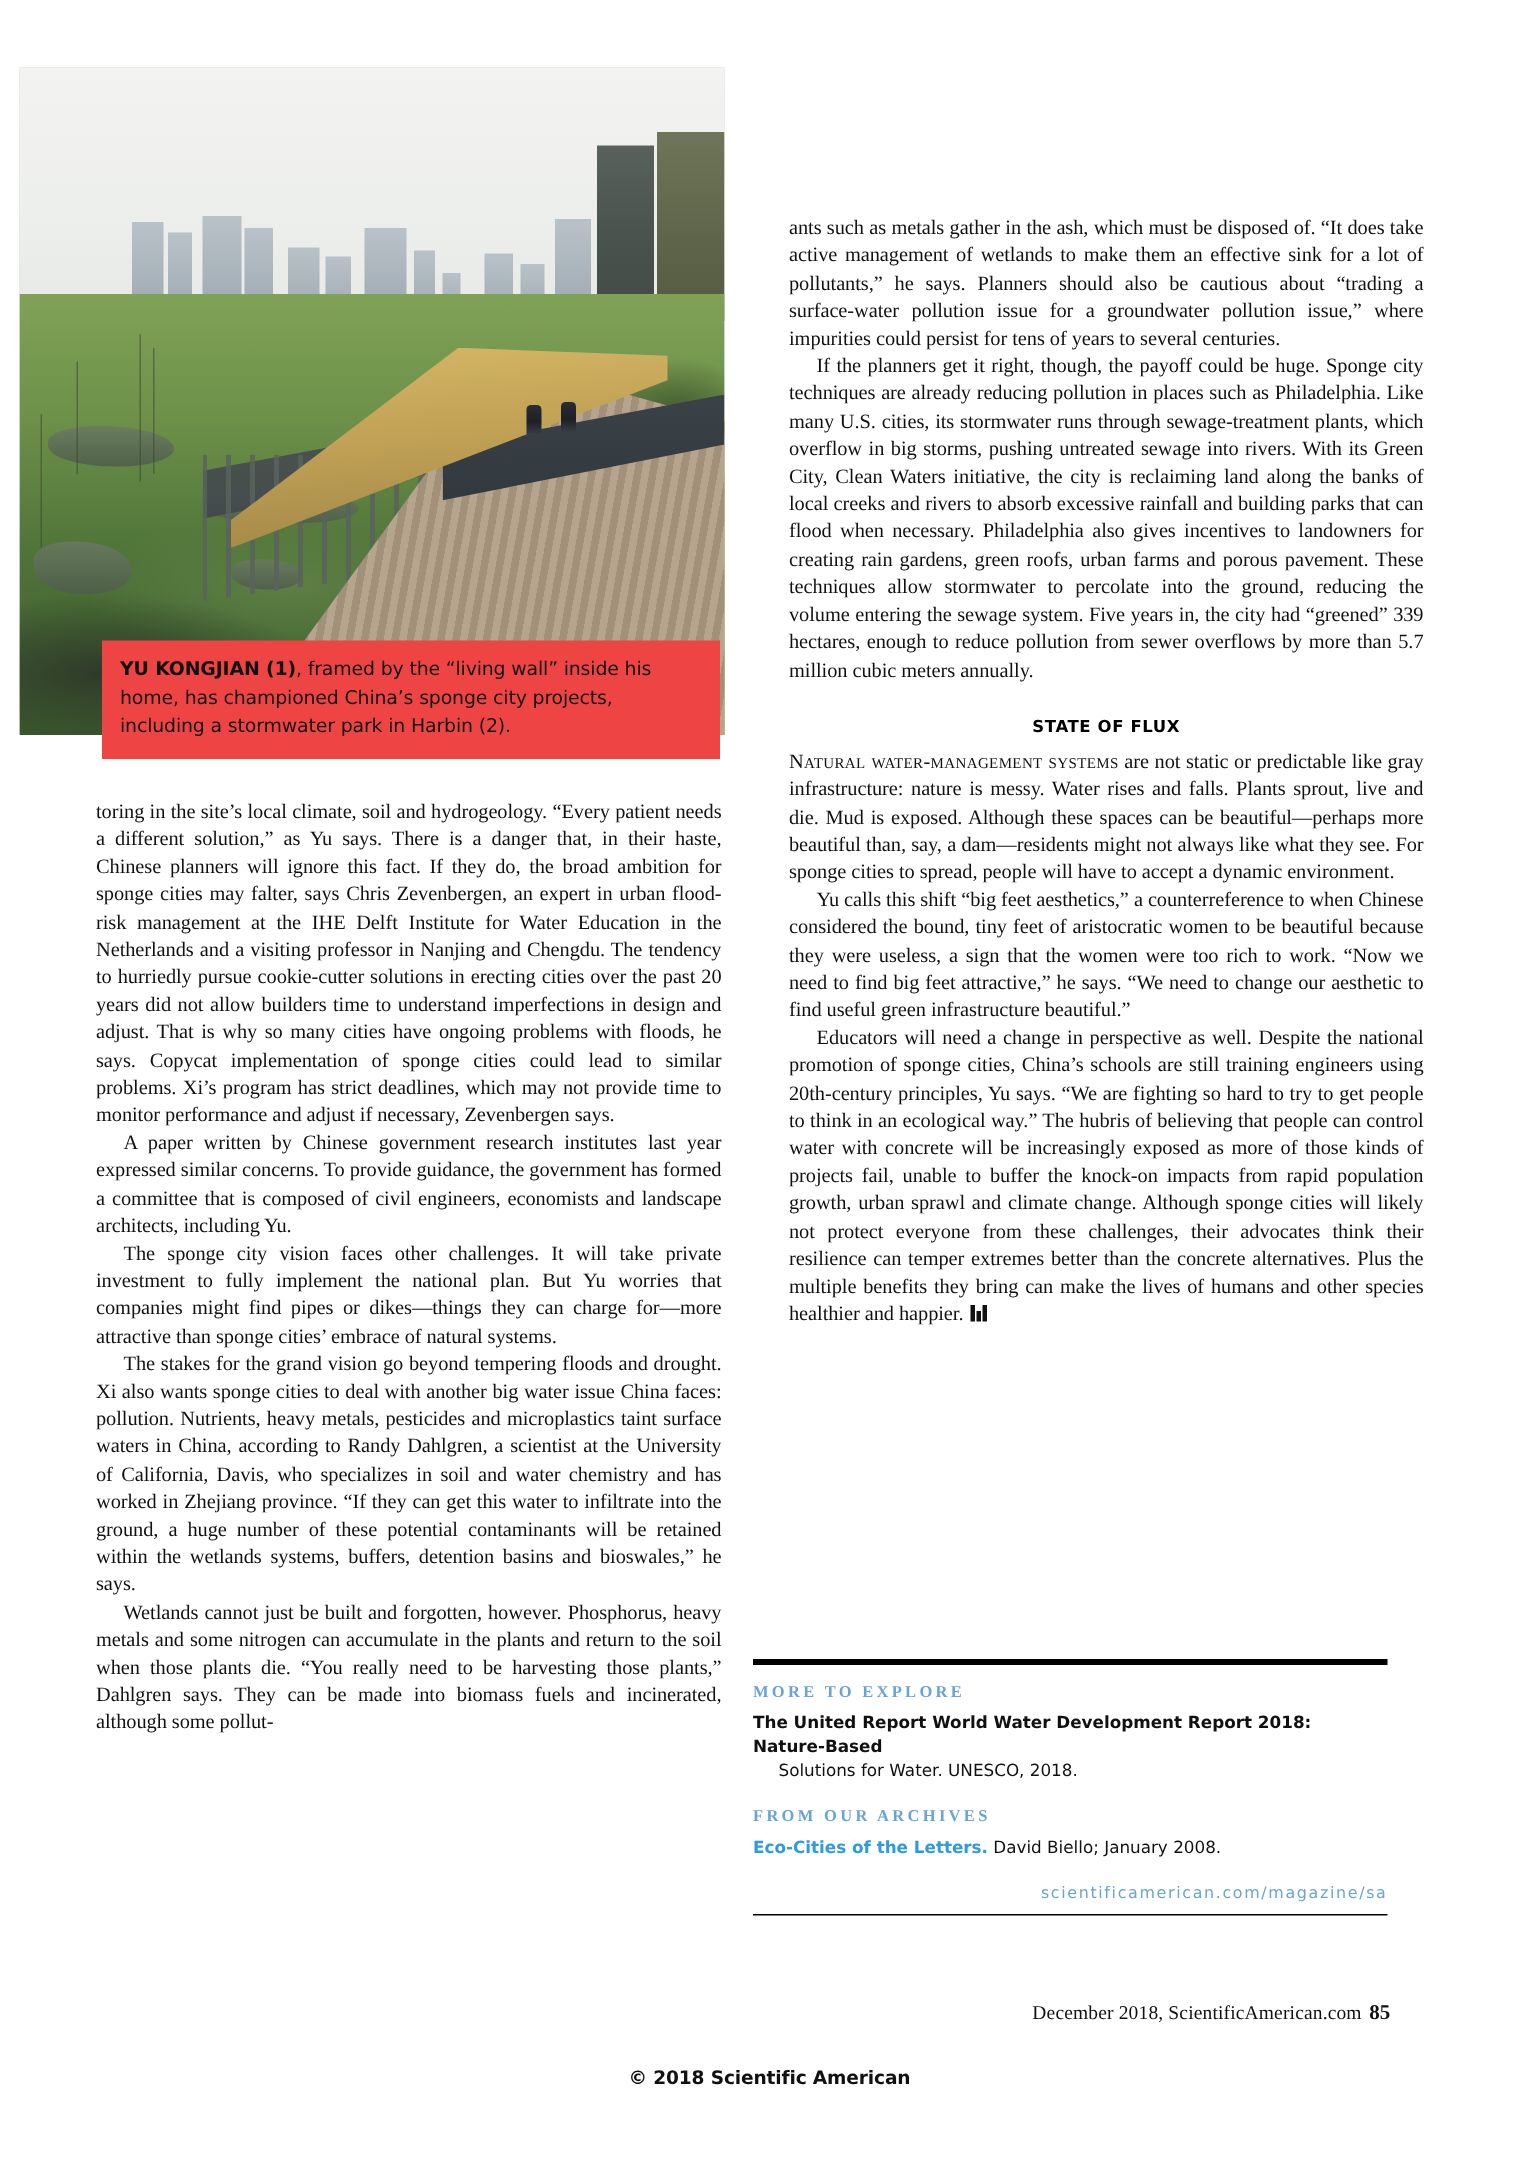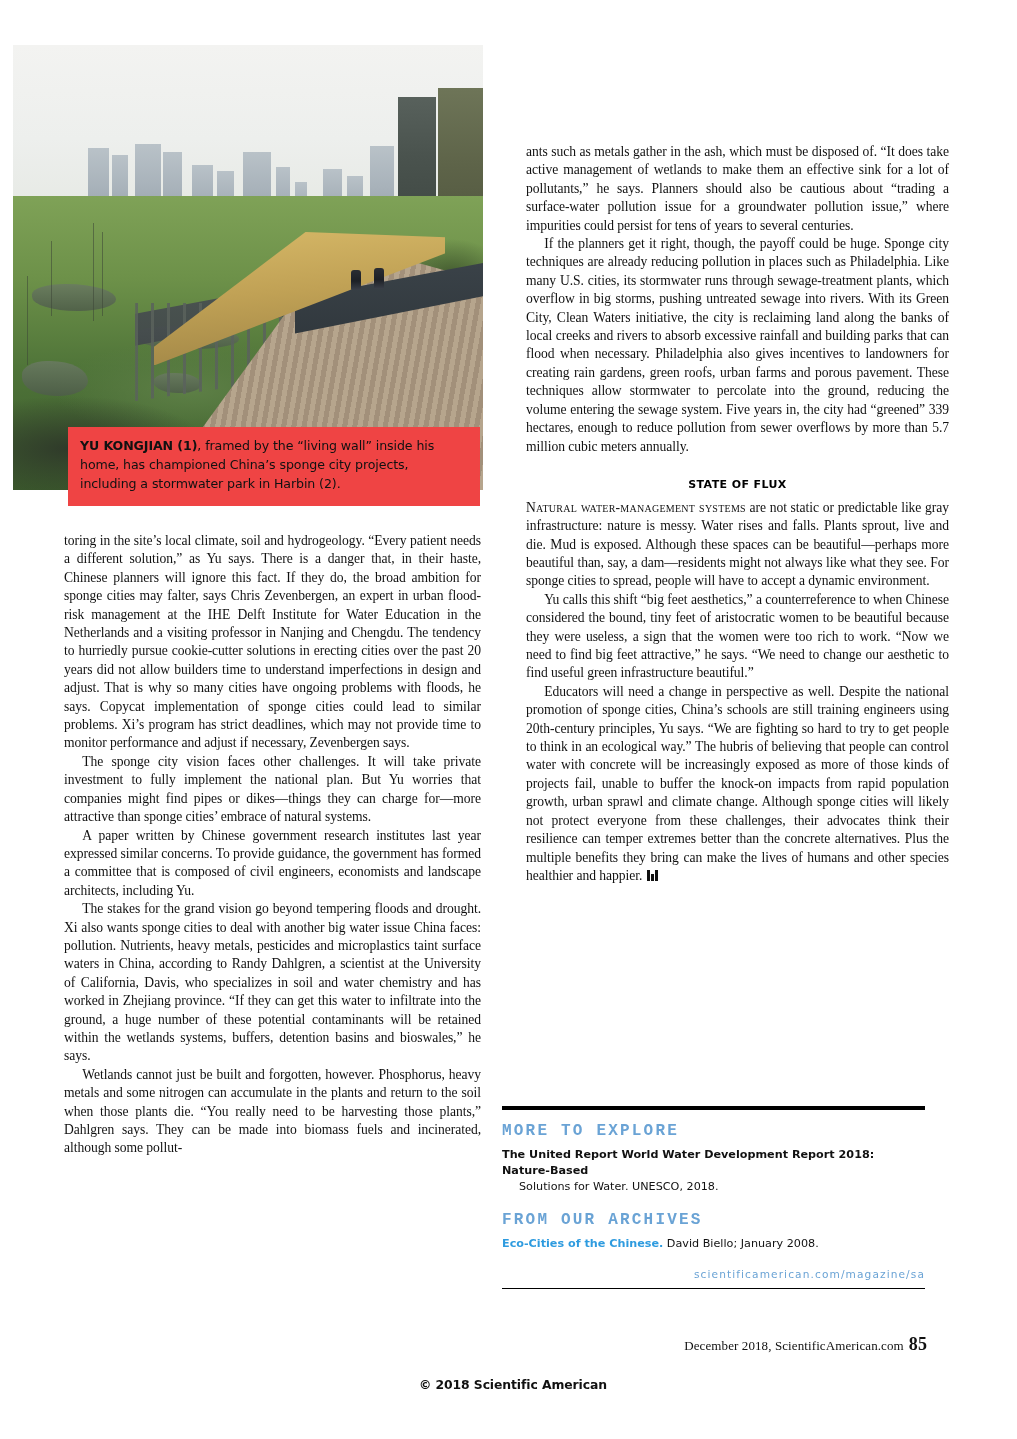--- a/index.html
+++ b/index.html
@@ -223,23 +223,23 @@
     background: #000;
     width: 100%;
   }
   .rule-thin {
     height: 1.5px;
     background: #000;
     width: 100%;
     margin-top: 8px;
   }
   .mte-head {
-    font-family: Liberation Mono, monospace;
-    font-weight: 700;
-    font-size: 16px;
+    font-family: Liberation Serif, serif;
+    font-weight: 700;
+    font-size: 11px;
     letter-spacing: 2.2px;
     color: #6aa3d5;
     margin: 12px 0 7px 0;
   }
   .mte-head.second { margin-top: 16px; }
   .mte-item {
     font-family: "DejaVu Sans", "Liberation Sans", sans-serif;
     font-size: 11.2px;
     line-height: 1.42;
     color: #111;
@@ -276,21 +276,21 @@
     position: absolute;
     right: 90px;
     top: 1334px;
     font-family: "Liberation Serif", serif;
     font-size: 13px;
     color: #111;
     letter-spacing: 0.1px;
   }
   .folio .pagenum {
     font-weight: 700;
-    font-size: 18px;
+    font-size: 14px;
     margin-left: 5px;
   }
   .copyright {
     position: absolute;
     left: 419px;
     top: 1377px;
     font-family: "DejaVu Sans", "Liberation Sans", sans-serif;
     font-weight: 700;
     font-size: 12.4px;
     color: #111;
@@ -347,22 +347,22 @@
     </div>
 
   </div>
 
   <div class="caption-box">
     <div class="caption-text"><span class="lead">YU KONGJIAN (1)</span><span>, framed by the “living wall” inside his home, has championed China’s sponge city projects, including a stormwater park in Harbin (2).</span></div>
   </div>
 
   <div class="col col-left">
     <p class="noindent">toring in the site’s local climate, soil and hydrogeology. “Every patient needs a different solution,” as Yu says. There is a danger that, in their haste, Chinese planners will ignore this fact. If they do, the broad ambition for sponge cities may falter, says Chris Zevenbergen, an expert in urban flood-risk management at the IHE Delft Institute for Water Education in the Netherlands and a visiting professor in Nanjing and Chengdu. The tendency to hurriedly pursue cookie-cutter solutions in erecting cities over the past 20 years did not allow builders time to understand imperfections in design and adjust. That is why so many cities have ongoing problems with floods, he says. Copycat implementation of sponge cities could lead to similar problems. Xi’s program has strict deadlines, which may not provide time to monitor performance and adjust if necessary, Zevenbergen says.</p>
+    <p>A paper written by Chinese government research institutes last year expressed similar concerns. To provide guidance, the government has formed a committee that is composed of civil engineers, economists and landscape architects, including Yu.</p>
     <p>The sponge city vision faces other challenges. It will take private investment to fully implement the national plan. But Yu worries that companies might find pipes or dikes—things they can charge for—more attractive than sponge cities’ embrace of natural systems.</p>
-    <p>A paper written by Chinese government research institutes last year expressed similar concerns. To provide guidance, the government has formed a committee that is composed of civil engineers, economists and landscape architects, including Yu.</p>
     <p>The stakes for the grand vision go beyond tempering floods and drought. Xi also wants sponge cities to deal with another big water issue China faces: pollution. Nutrients, heavy metals, pesticides and microplastics taint surface waters in China, according to Randy Dahlgren, a scientist at the University of California, Davis, who specializes in soil and water chemistry and has worked in Zhejiang province. “If they can get this water to infiltrate into the ground, a huge number of these potential contaminants will be retained within the wetlands systems, buffers, detention basins and bioswales,” he says.</p>
     <p>Wetlands cannot just be built and forgotten, however. Phosphorus, heavy metals and some nitrogen can accumulate in the plants and return to the soil when those plants die. “You really need to be harvesting those plants,” Dahlgren says. They can be made into biomass fuels and incinerated, although some pollut-</p>
   </div>
 
   <div class="col col-right">
     <p class="noindent">ants such as metals gather in the ash, which must be disposed of. “It does take active management of wetlands to make them an effective sink for a lot of pollutants,” he says. Planners should also be cautious about “trading a surface-water pollution issue for a groundwater pollution issue,” where impurities could persist for tens of years to several centuries.</p>
     <p>If the planners get it right, though, the payoff could be huge. Sponge city techniques are already reducing pollution in places such as Philadelphia. Like many U.S. cities, its stormwater runs through sewage-treatment plants, which overflow in big storms, pushing untreated sewage into rivers. With its Green City, Clean Waters initiative, the city is reclaiming land along the banks of local creeks and rivers to absorb excessive rainfall and building parks that can flood when necessary. Philadelphia also gives incentives to landowners for creating rain gardens, green roofs, urban farms and porous pavement. These techniques allow stormwater to percolate into the ground, reducing the volume entering the sewage system. Five years in, the city had “greened” 339 hectares, enough to reduce pollution from sewer overflows by more than 5.7 million cubic meters annually.</p>
 
     <div class="sec-head">STATE OF FLUX</div>
 
@@ -379,21 +379,21 @@
 
 
     <div class="mte-item">
       <span class="title">The United Report World Water Development Report 2018: Nature-Based</span>
       <span class="rest">Solutions for Water. UNESCO, 2018.</span>
     </div>
 
     <div class="mte-head second">FROM OUR ARCHIVES</div>
 
     <div class="mte-item inline">
-      <span class="link">Eco-Cities of the Chinese.</span><span class="rest"> David Biello; January 2008.</span>
+      <span class="link">Eco-Cities of the Letters.</span><span class="rest"> David Biello; January 2008.</span>
     </div>
 
     <div class="mte-url">scientificamerican.com/magazine/sa</div>
 
     <div class="rule-thin"></div>
   </div>
 
   <div class="folio"><span>December 2018, ScientificAmerican.com</span><span class="pagenum">85</span></div>
 
   <div class="copyright">© 2018 Scientific American</div>

